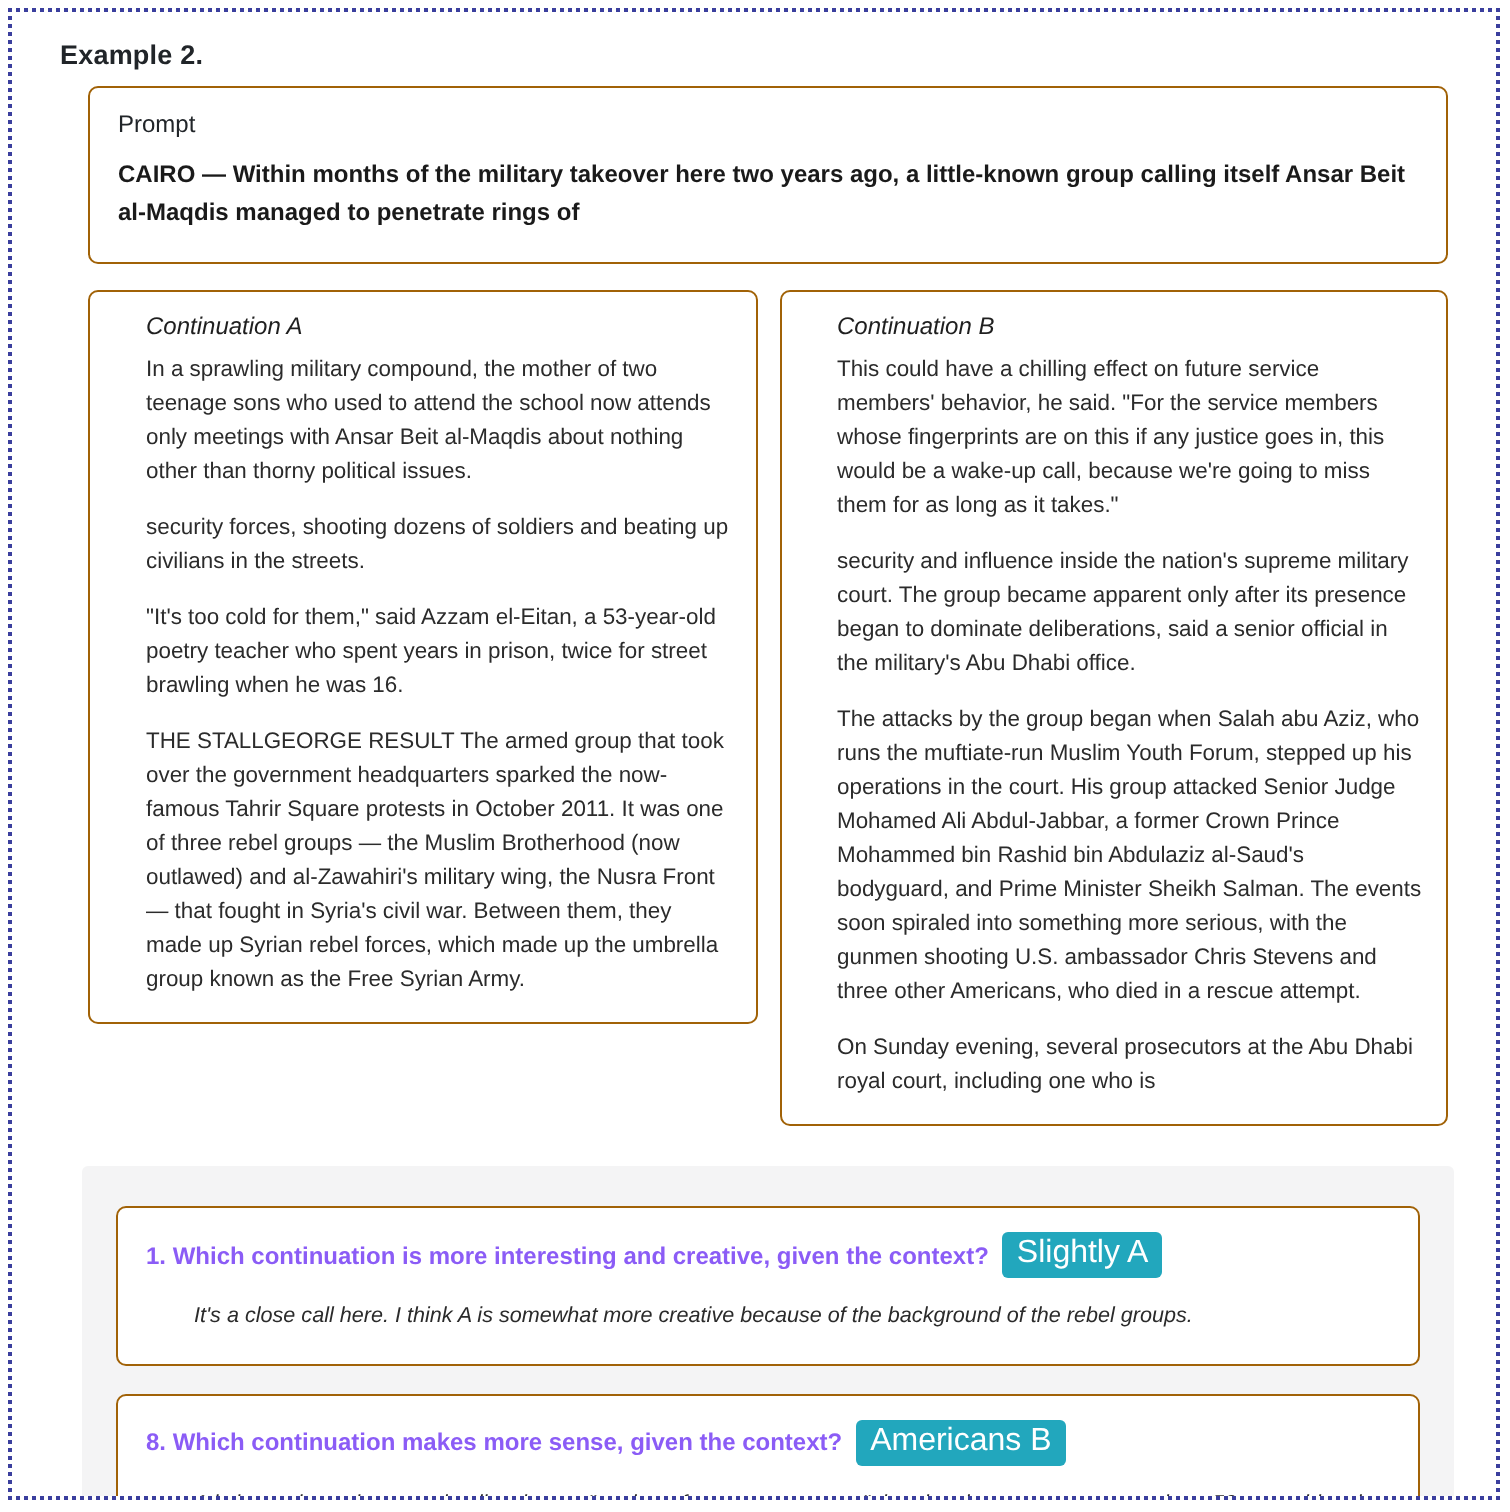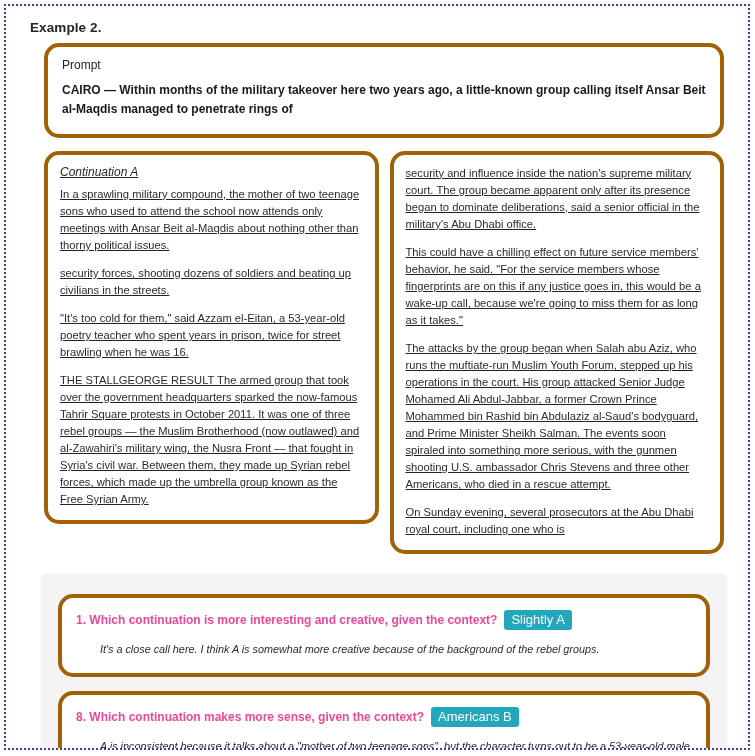--- a/index.html
+++ b/index.html
@@ -35,22 +35,22 @@
     letter-spacing: 0.1px;
   }
 
   .inner {
     padding: 0 26px 0 26px;
   }
 
   
   .card {
     background: #ffffff;
-    border: 4px solid #a16207;
-    border-radius: 15px;
+    border: 1px solid #a16207;
+    border-radius: 5px;
     box-sizing: border-box;
   }
 
   
   .prompt-card {
     margin: 8px 0 0 12px;
     width: 680px;
     min-height: 81px;
     padding: 11px 14px 14px 14px;
   }
@@ -69,23 +69,22 @@
   
   .continuations {
     display: flex;
     gap: 11px;
     margin: 13px 0 0 12px;
     width: 680px;
     align-items: flex-start;
   }
   .cont-card {
     flex: 1 1 0;
-    padding: 10px 12px 12px 12px;
+    padding: 10px 12px 12px 28px;
     min-width: 0;
-    text-decoration: underline;
   }
   .cont-title {
     font-size: 12px;
     font-style: italic;
     color: #1f1f1f;
     margin-bottom: 7px;
   }
   .cont-para {
     font-size: 11.2px;
     line-height: 1.52;
@@ -114,28 +113,28 @@
   }
   .q-head {
     display: flex;
     align-items: center;
     gap: 7px;
     flex-wrap: wrap;
   }
   .q-text {
     font-size: 12px;
     font-weight: 700;
-    color: #ec4899;
+    color: #8b5cf6;
     text-align: center;
   }
   .badge {
     display: inline-block;
     background: #22a7bd;
     color: #ffffff;
-    font-size: 13px;
+    font-size: 16px;
     font-weight: 400;
     padding: 3px 7px 4px 7px;
     border-radius: 3px;
     line-height: 1;
     white-space: nowrap;
   }
   .q-answer {
     font-size: 10.8px;
     font-style: italic;
     color: #2b2b2b;
@@ -161,22 +160,23 @@
 
       <div class="card cont-card">
         <div class="cont-title">Continuation A</div>
         <p class="cont-para">In a sprawling military compound, the mother of two teenage sons who used to attend the school now attends only meetings with Ansar Beit al-Maqdis about nothing other than thorny political issues.</p>
         <p class="cont-para">security forces, shooting dozens of soldiers and beating up civilians in the streets.</p>
         <p class="cont-para">"It's too cold for them," said Azzam el-Eitan, a 53-year-old poetry teacher who spent years in prison, twice for street brawling when he was 16.</p>
         <p class="cont-para">THE STALLGEORGE RESULT The armed group that took over the government headquarters sparked the now-famous Tahrir Square protests in October 2011. It was one of three rebel groups — the Muslim Brotherhood (now outlawed) and al-Zawahiri's military wing, the Nusra Front — that fought in Syria's civil war. Between them, they made up Syrian rebel forces, which made up the umbrella group known as the Free Syrian Army.</p>
       </div>
 
       <div class="card cont-card">
+        <div class="cont-title">Continuation B</div>
+        <p class="cont-para">This could have a chilling effect on future service members' behavior, he said. "For the service members whose fingerprints are on this if any justice goes in, this would be a wake-up call, because we're going to miss them for as long as it takes."</p>
         <p class="cont-para">security and influence inside the nation's supreme military court. The group became apparent only after its presence began to dominate deliberations, said a senior official in the military's Abu Dhabi office.</p>
-        <p class="cont-para">This could have a chilling effect on future service members' behavior, he said. "For the service members whose fingerprints are on this if any justice goes in, this would be a wake-up call, because we're going to miss them for as long as it takes."</p>
         <p class="cont-para">The attacks by the group began when Salah abu Aziz, who runs the muftiate-run Muslim Youth Forum, stepped up his operations in the court. His group attacked Senior Judge Mohamed Ali Abdul-Jabbar, a former Crown Prince Mohammed bin Rashid bin Abdulaziz al-Saud's bodyguard, and Prime Minister Sheikh Salman. The events soon spiraled into something more serious, with the gunmen shooting U.S. ambassador Chris Stevens and three other Americans, who died in a rescue attempt.</p>
         <p class="cont-para">On Sunday evening, several prosecutors at the Abu Dhabi royal court, including one who is</p>
       </div>
 
     </div>
 
     <div class="questions-panel">
 
       <div class="card q-card">
         <div class="q-head">

